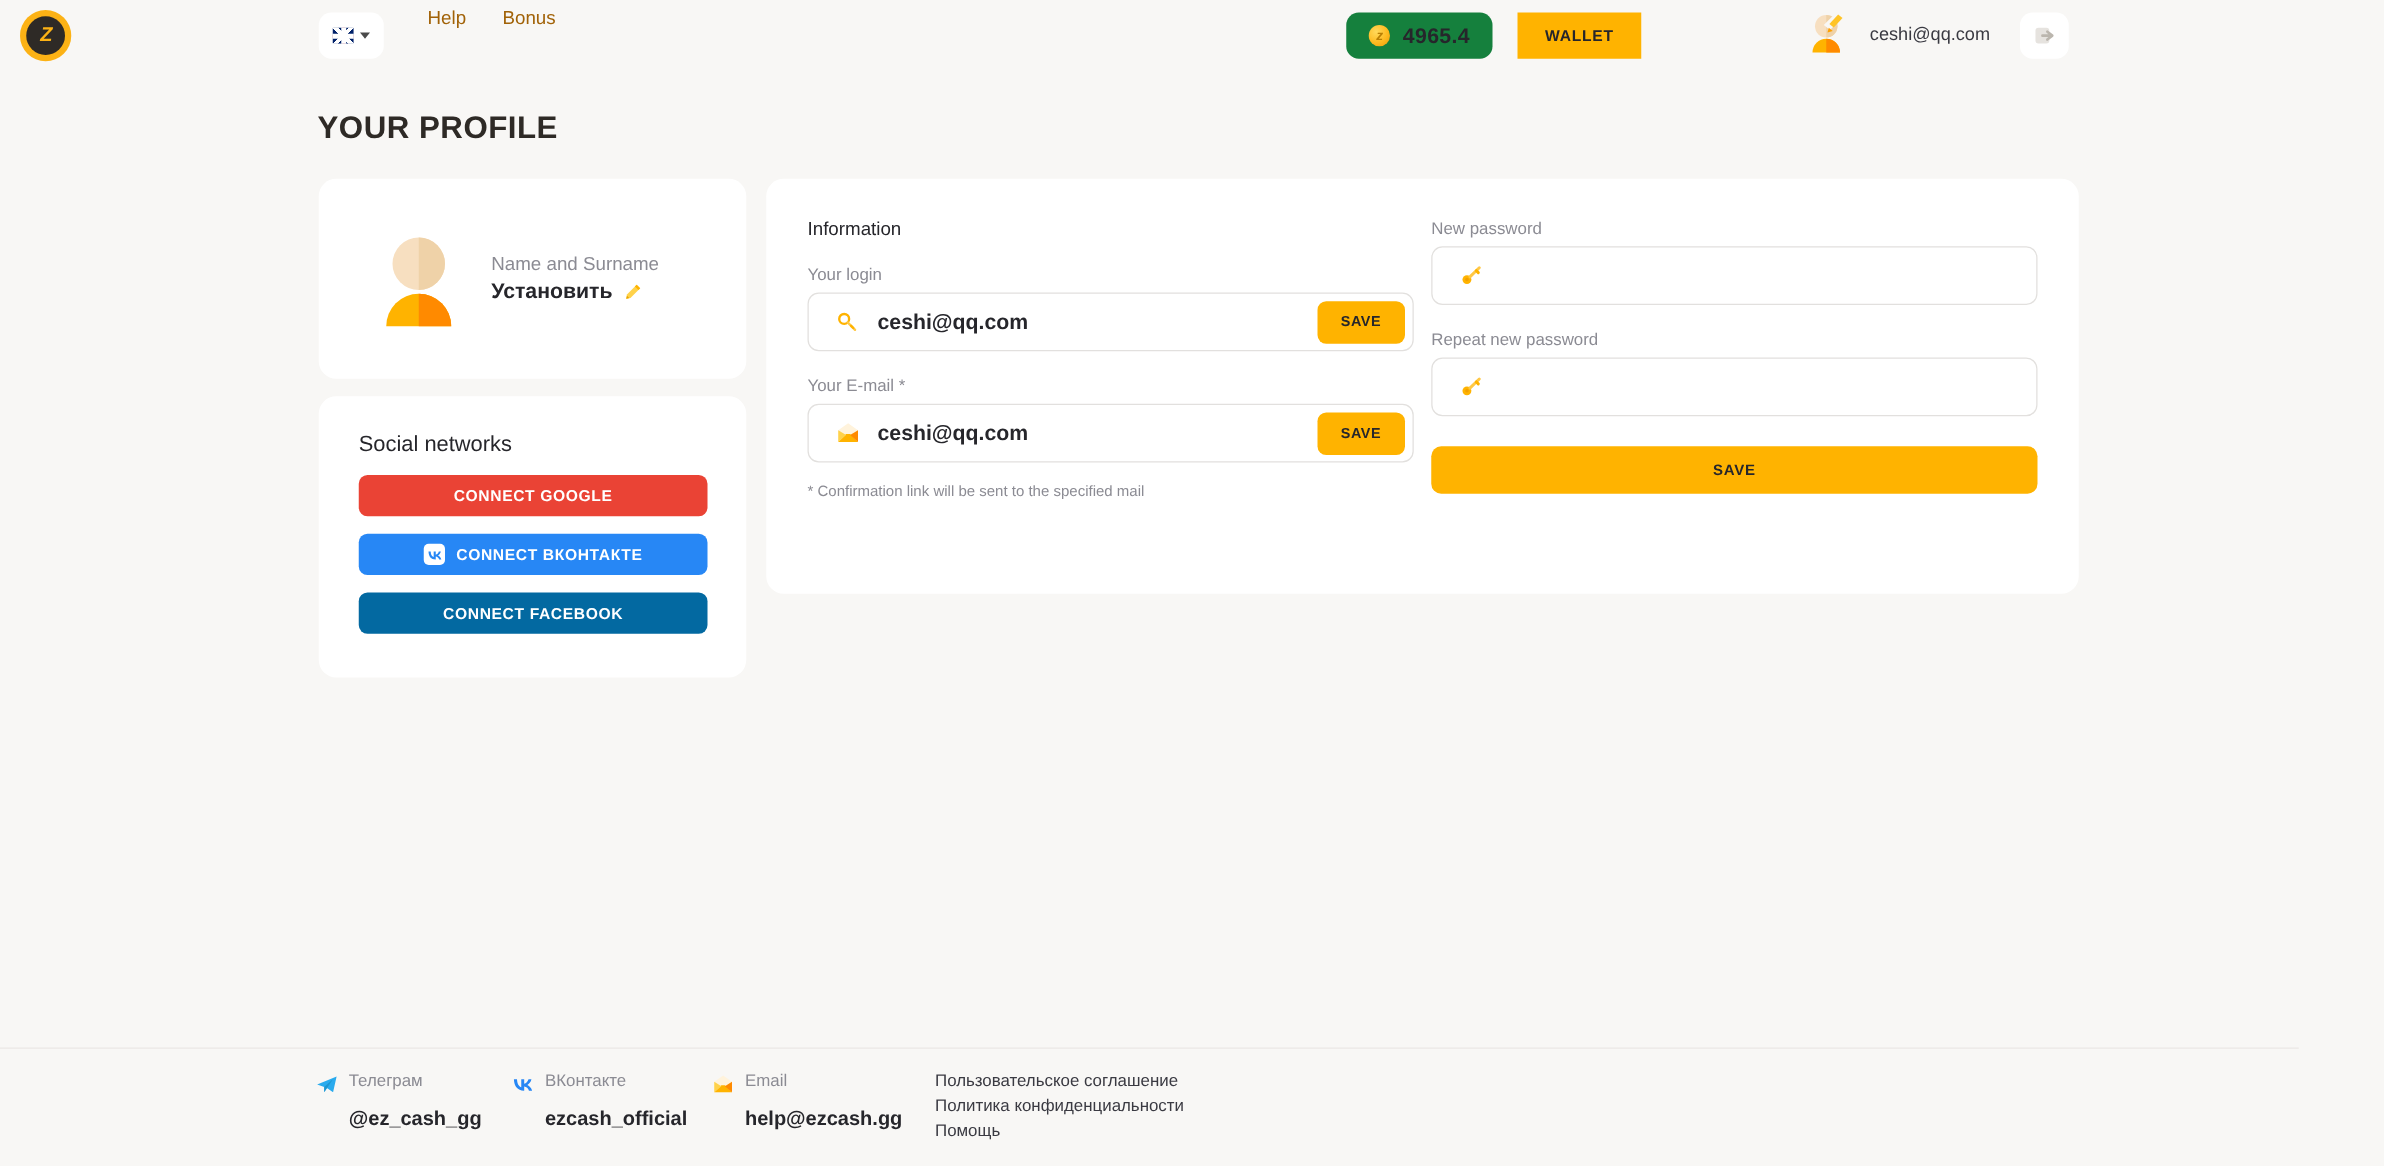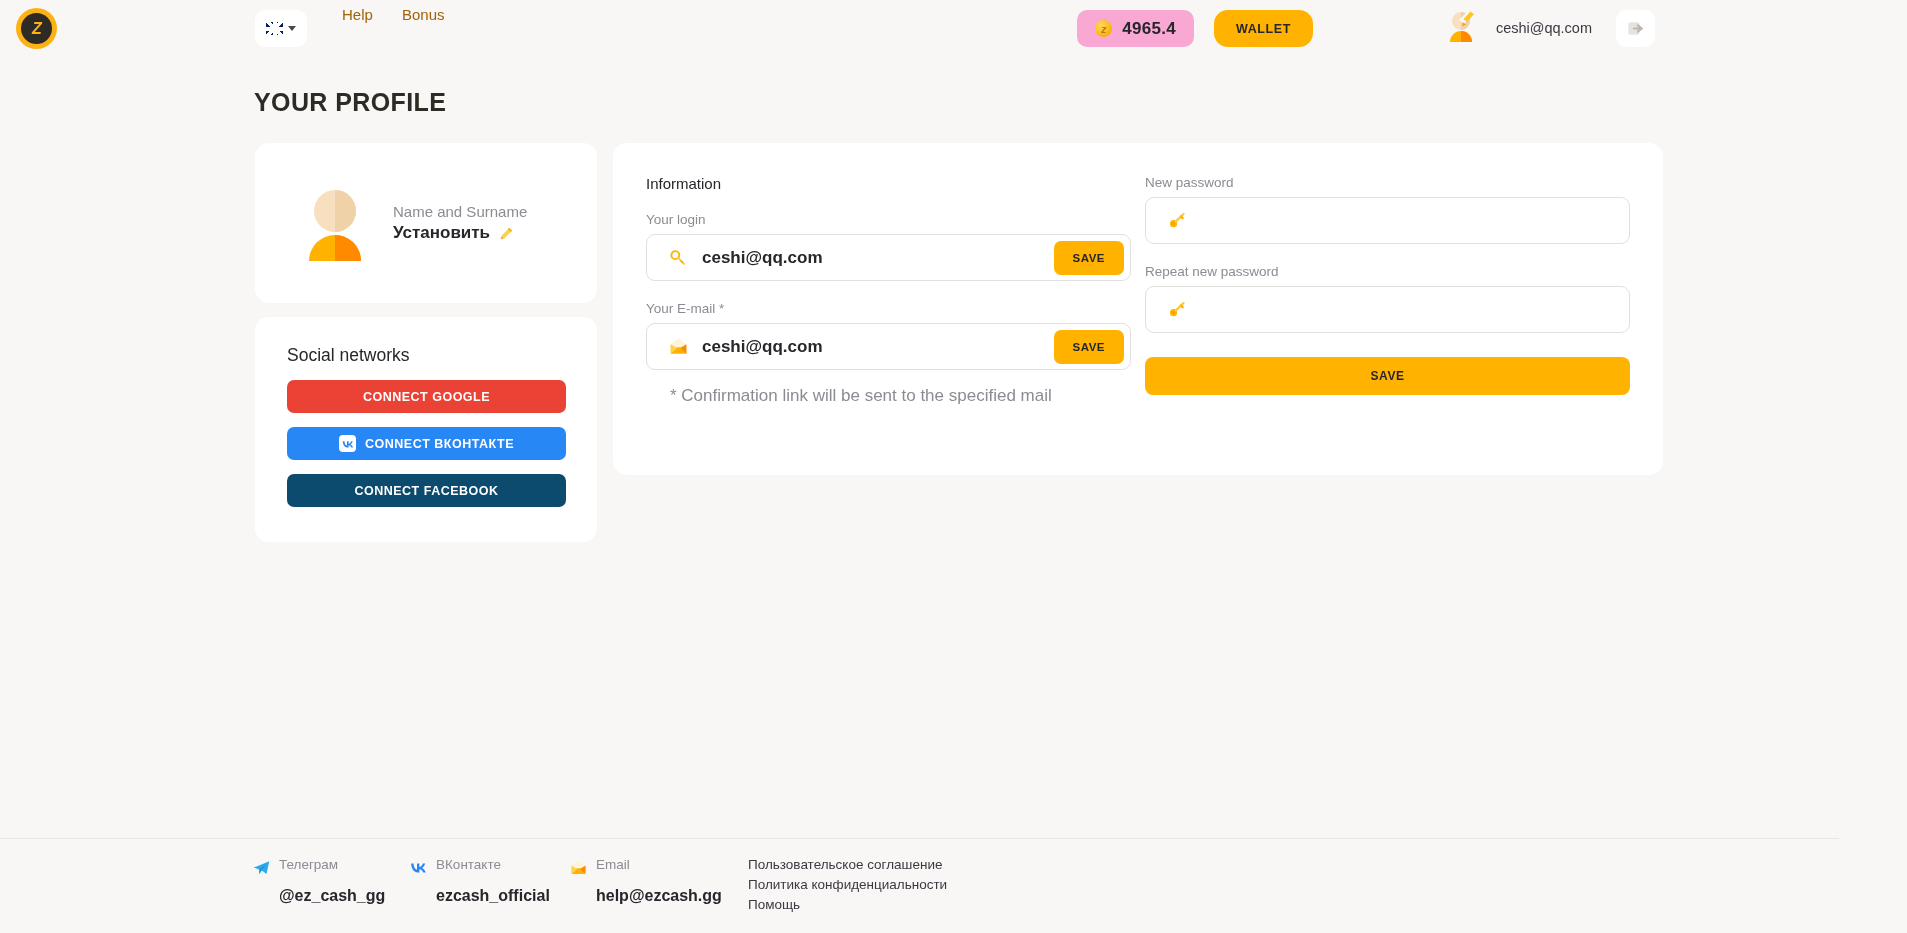--- a/index.html
+++ b/index.html
@@ -62,41 +62,41 @@
   .nav-link {
     position: absolute; top: 6px;
     color: #a16207; font-size: 15px; font-weight: 500;
     cursor: pointer;
   }
   .nav-help { left: 342px; }
   .nav-bonus { left: 402px; }
 
   .balance {
     position: absolute; right: 713px; top: 10px;
-    height: 37px; background: #f9a8d4; border-radius: 10px;
+    height: 37px; background: #15803d; border-radius: 10px;
     display: flex; align-items: center; gap: 10px;
     padding: 0 18px;
   }
   .coin {
     width: 17px; height: 17px; border-radius: 50%;
     background: radial-gradient(circle at 35% 32%, #FFD95B 0%, #FDBA20 55%, #E99A06 100%);
     position: relative;
   }
   .coin::after {
     content: "z"; position: absolute; inset: 0;
     font-size: 11px; font-weight: 700; color: #B97F04;
     display: flex; align-items: center; justify-content: center;
     font-style: italic;
   }
   .balance-amount { font-size: 17px; font-weight: 700; color: #26262B; letter-spacing: .3px; }
 
   .wallet-btn {
     position: absolute; right: 594px; top: 10px;
     height: 37px; padding: 0 22px;
-    background: #FFB300; border: none; border-radius: 14px;
+    background: #FFB300; border: none; border-radius: 0;
     color: #26262B; font-weight: 700; font-size: 12.5px;
     letter-spacing: .6px; cursor: pointer;
     font-family: "Liberation Sans", sans-serif;
   }
 
   .user-chip {
     position: absolute; right: 315px; top: 4px;
     display: flex; align-items: center; gap: 11px;
     cursor: pointer;
   }
@@ -182,21 +182,21 @@
     font-size: 17px; font-weight: 700; color: #26262B;
     font-family: "Liberation Sans", sans-serif;
   }
   .input-text::placeholder { color: #B9B9BF; font-weight: 400; }
   .inline-save {
     height: 34px; padding: 0 19px; border: none; border-radius: 7px;
     background: #FFB300; color: #26262B; font-weight: 700;
     font-size: 11.5px; letter-spacing: .5px; cursor: pointer;
     font-family: "Liberation Sans", sans-serif;
   }
-  .hint { font-size: 17px; color: #8B8B93; margin-top: -4px; margin-left: 24px; }
+  .hint { font-size: 12px; color: #8B8B93; margin-top: -4px; }
 
   .full-save {
     width: 100%; height: 38px; border: none; border-radius: 8px;
     background: #FFB300; color: #26262B; font-weight: 700;
     font-size: 12px; letter-spacing: .6px; cursor: pointer; margin-top: 4px;
     font-family: "Liberation Sans", sans-serif;
   }
 
   
   .footer {
@@ -297,21 +297,21 @@
 
   <button class="social-btn" style="background:#2787F5">
     <span class="vk-badge">
       <svg width="12" height="8" viewBox="0 0 24 15">
         <path d="M12.8 14.6c-7 0-11-4.8-11.2-12.8h3.5c.1 5.9 2.7 8.4 4.8 8.9V1.8h3.3v5.1c2-.2 4.2-2.6 4.9-5.1h3.3c-.6 3.1-2.9 5.5-4.6 6.5 1.7.8 4.4 2.9 5.4 6.3h-3.6c-.8-2.5-2.8-4.5-5.4-4.7v4.7h-.4z" fill="#2787F5"></path>
       </svg>
     </span>
     <span>CONNECT ВКОНТАКТЕ</span>
   </button>
 
-  <button class="social-btn" style="background:#0c4a6e">
+  <button class="social-btn" style="background:#0369a1">
     <span>CONNECT FACEBOOK</span>
   </button>
 </div>
 
 <div class="card main-card">
 
   <div class="col">
     <div class="section-title">Information</div>
 
     <div class="field-label">Your login</div>

